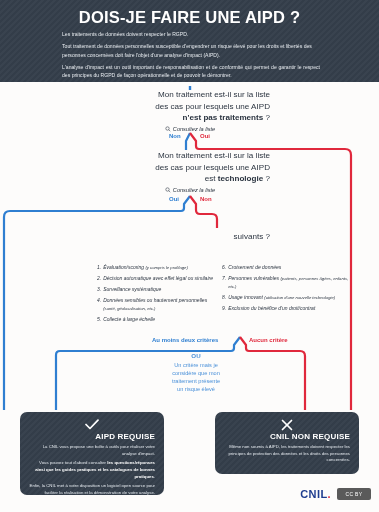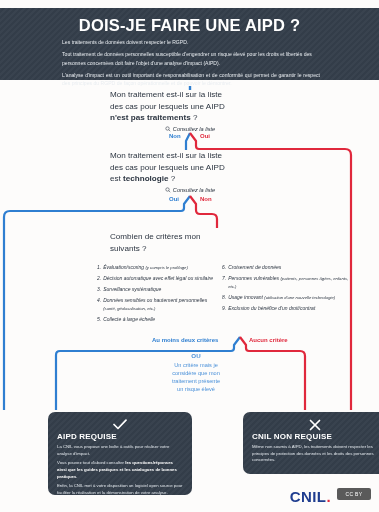--- a/index.html
+++ b/index.html
@@ -7,21 +7,21 @@
     width:379px;height:512px;
     background:#fdfcfb;
     font-family:"Liberation Sans", sans-serif;
     position:relative;overflow:hidden;
     color:#2b3440;
   }
   .page{position:absolute;inset:0;}
 
   
   .header{
-    position:absolute;left:0;top:8px;width:379px;height:72px;
+    position:absolute;left:0;top:0;width:379px;height:82px;
     background:#333d49;
     background-image:linear-gradient(135deg,rgba(255,255,255,0.03) 25%,transparent 25%,transparent 50%,rgba(255,255,255,0.03) 50%,rgba(255,255,255,0.03) 75%,transparent 75%);
     background-size:6px 6px;
     color:#ffffff;
     text-decoration:underline;
   }
   .header-title{
     position:absolute;top:8px;left:0;width:379px;
     text-align:center;font-size:16.5px;font-weight:bold;
     letter-spacing:0.2px;
@@ -30,21 +30,21 @@
     position:absolute;top:30px;left:62px;width:258px;
     font-size:5.1px;line-height:1.62;color:#e9edf1;
   }
   .header-body p{margin:0 0 4px 0;}
   .header-body p.justify{text-align:justify;}
 
   
   .rails{position:absolute;left:0;top:0;width:379px;height:512px;}
 
   
-  .qbox{position:absolute;text-align:left;}
+  .qbox{position:absolute;text-align:right;}
   .qline{font-size:8.1px;line-height:1.45;color:#2b3440;}
   .qline b{font-weight:bold;}
   .qlink{
     margin-top:2px;font-size:5.6px;font-style:italic;
     color:#2b3440;display:flex;align-items:center;justify-content:center;gap:2px;
   }
   .mag{display:inline-block;width:6px;height:6px;}
 
   .q1{left:110px;top:89px;width:160px;}
   .q2{left:110px;top:150px;width:160px;}
@@ -71,36 +71,36 @@
   }
   .ou-title{font-size:6.2px;font-weight:bold;margin-bottom:2px;}
   .ou-text{font-size:5.6px;line-height:1.45;}
 
   
   .card{
     position:absolute;border-radius:7px;
     background:#333d49;
     background-image:linear-gradient(135deg,rgba(255,255,255,0.03) 25%,transparent 25%,transparent 50%,rgba(255,255,255,0.03) 50%,rgba(255,255,255,0.03) 75%,transparent 75%);
     background-size:6px 6px;
-    color:#ffffff;padding:7px 9px 8px;box-sizing:border-box;text-align:left;margin-left:28px;
+    color:#ffffff;padding:7px 9px 8px;box-sizing:border-box;text-align:right;
   }
   .card-left{left:20px;top:412px;width:144px;height:83px;}
   .card-right{left:215px;top:412px;width:144px;height:62px;}
   .card-icon{height:12px;margin-bottom:1px;}
   .card-icon svg{display:block;margin:0 auto;}
   .card-title{font-size:8px;font-weight:bold;letter-spacing:0.2px;margin-bottom:3px;}
   .card-text{font-size:4.3px;line-height:1.55;color:#e4e9ee;}
   .card-text p{margin:0 0 3px 0;}
   .card-text b{font-weight:bold;color:#ffffff;}
 
   
   .footer{position:absolute;left:0;top:480px;width:379px;height:32px;}
   .cnil{
     position:absolute;right:48px;top:8px;
-    font-size:15px;font-weight:bold;color:#1f3d8f;letter-spacing:0.4px;text-align:right;
+    font-size:11px;font-weight:bold;color:#1f3d8f;letter-spacing:0.4px;text-align:right;
   }
   .cnil .dot{color:#e0283c;}
   .cc{
     position:absolute;right:8px;top:8px;
     width:34px;height:12px;background:#5a5a5a;border-radius:2px;
     color:#ffffff;font-size:5px;line-height:12px;text-align:center;
     letter-spacing:0.3px;
   }
 </style>
 </head>
@@ -161,21 +161,20 @@
         <circle cx="5" cy="5" r="3.4" fill="none" stroke="#2b3440" stroke-width="1.1"></circle>
         <line x1="7.4" y1="7.4" x2="10.5" y2="10.5" stroke="#2b3440" stroke-width="1.1"></line>
       </svg>
       <span>Consultez la liste</span>
     </div>
   </div>
   <div class="blabel blue-t" style="left:169px;top:196px;">Oui</div>
   <div class="blabel red-t" style="left:200px;top:196px;">Non</div>
 
   <div class="qbox q3">
-    <div class="qline">Combien de critères mon</div>
     <div class="qline">suivants ?</div>
   </div>
 
   <div class="crit crit-left">
     <div class="row">
       <span class="num">1.</span>
       <span class="txt"><span>Évaluation/scoring</span> <span class="small">(y compris le profilage)</span></span>
     </div>
     <div class="row">
       <span class="num">2.</span>

